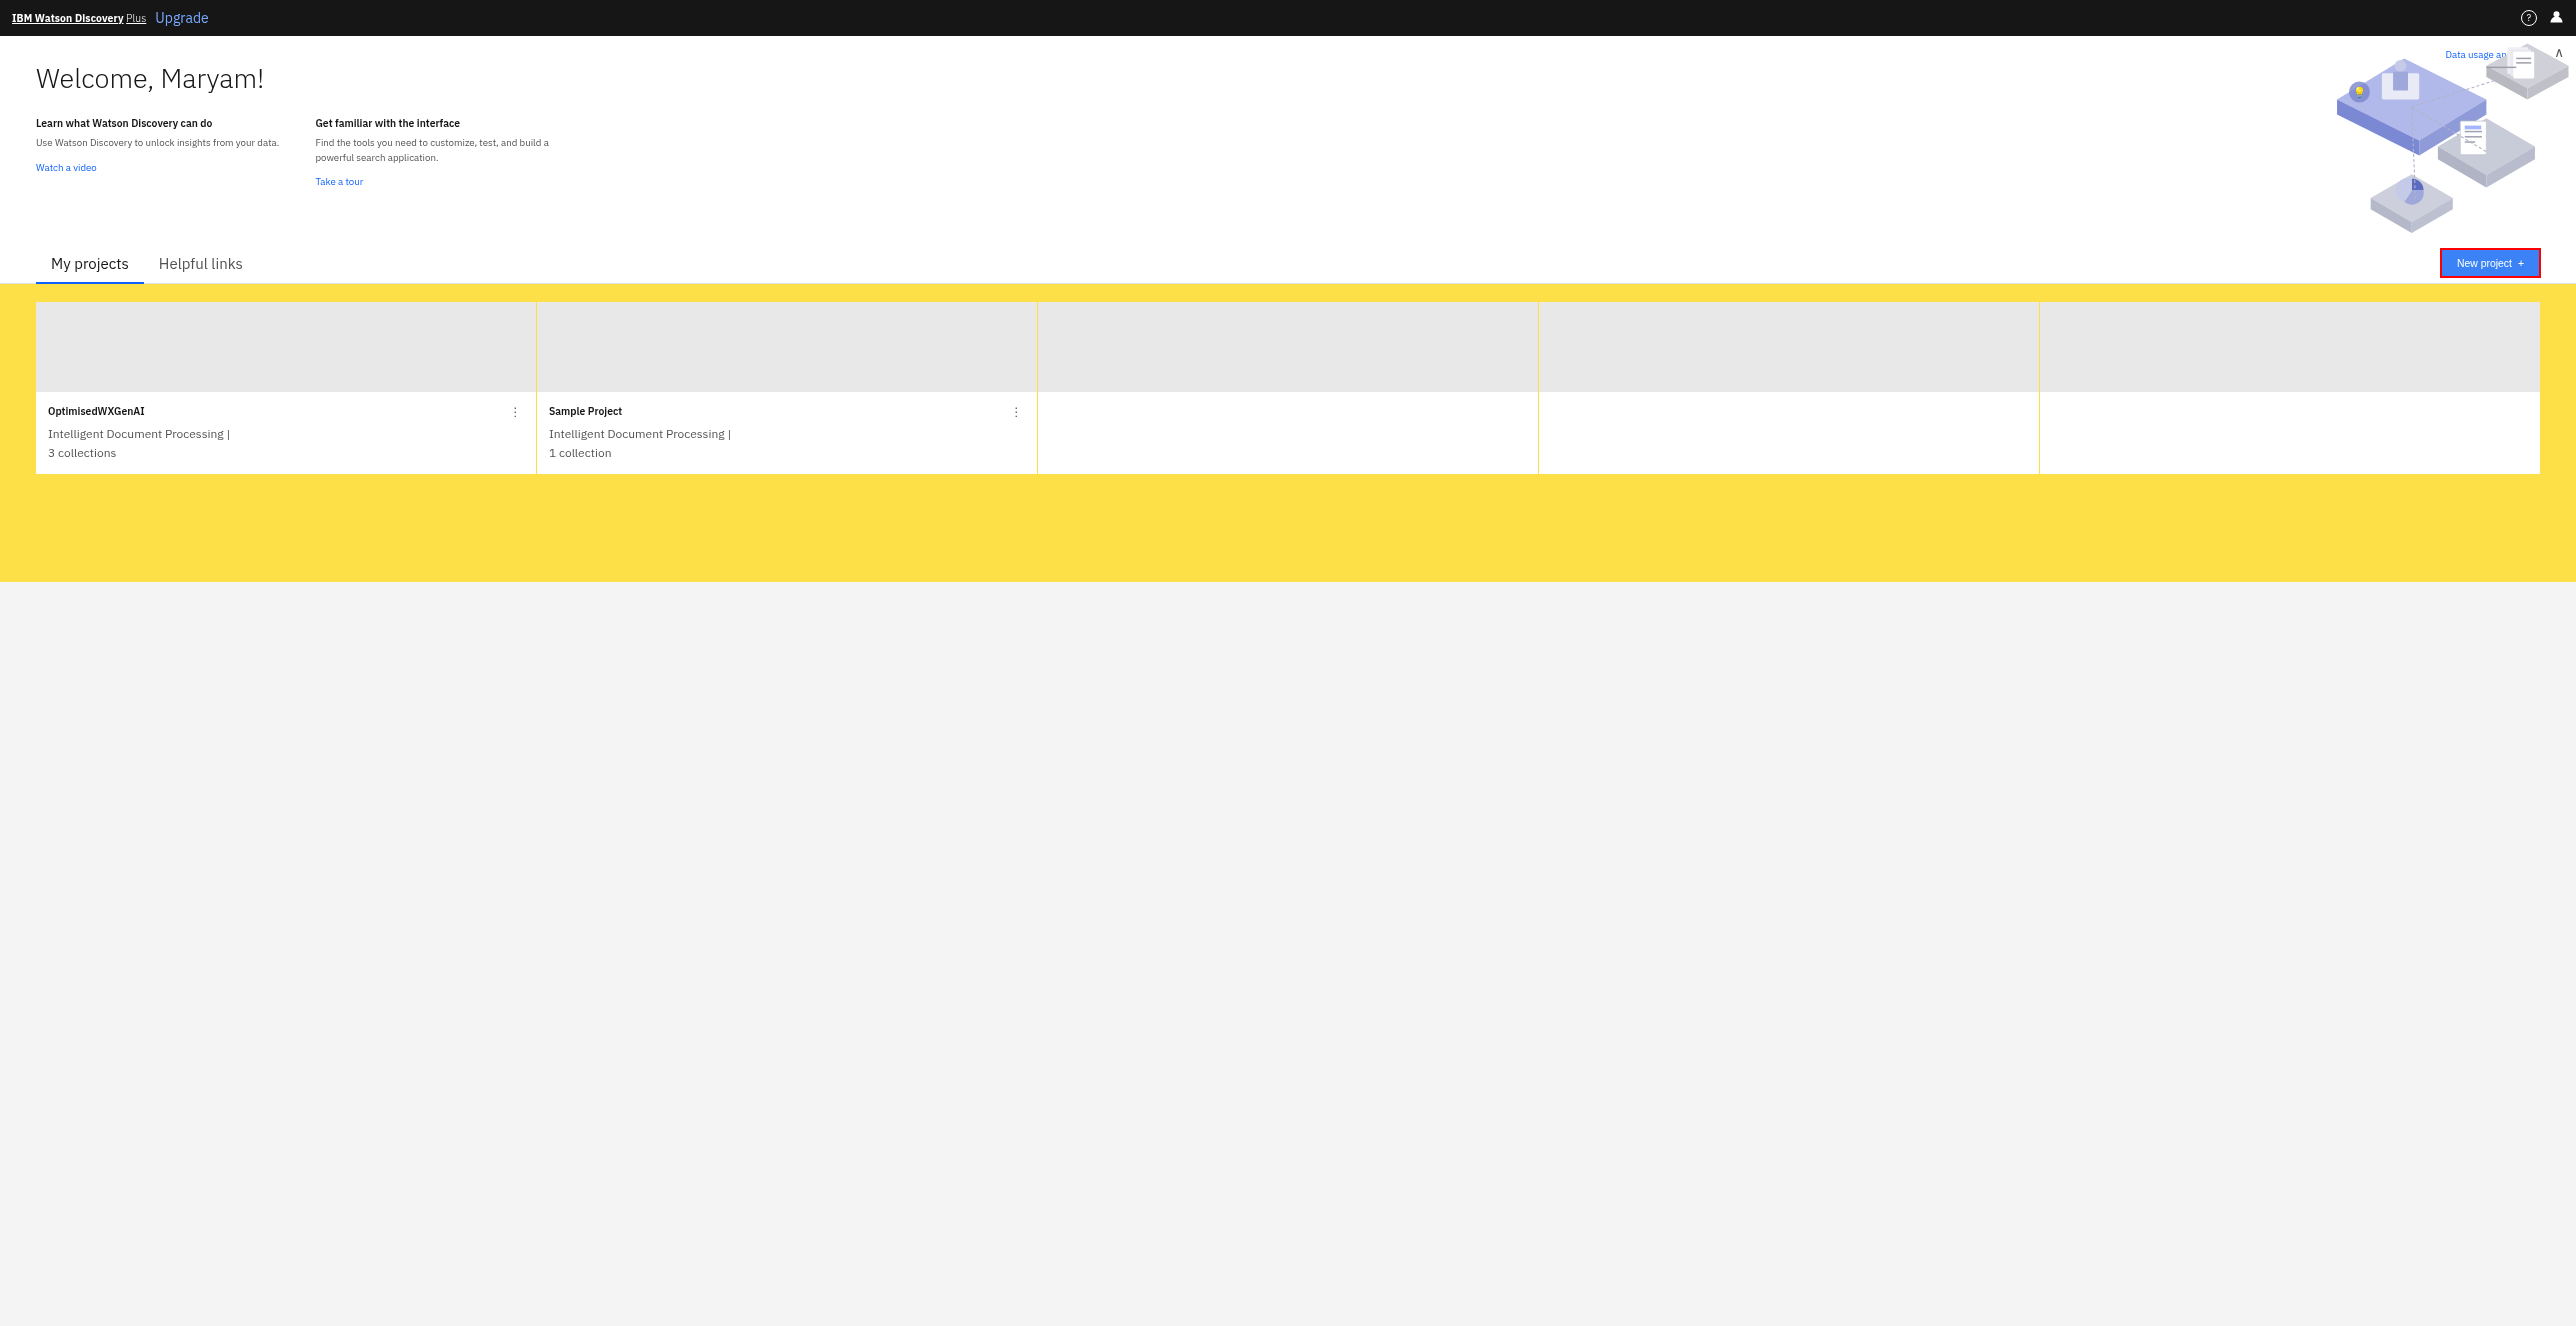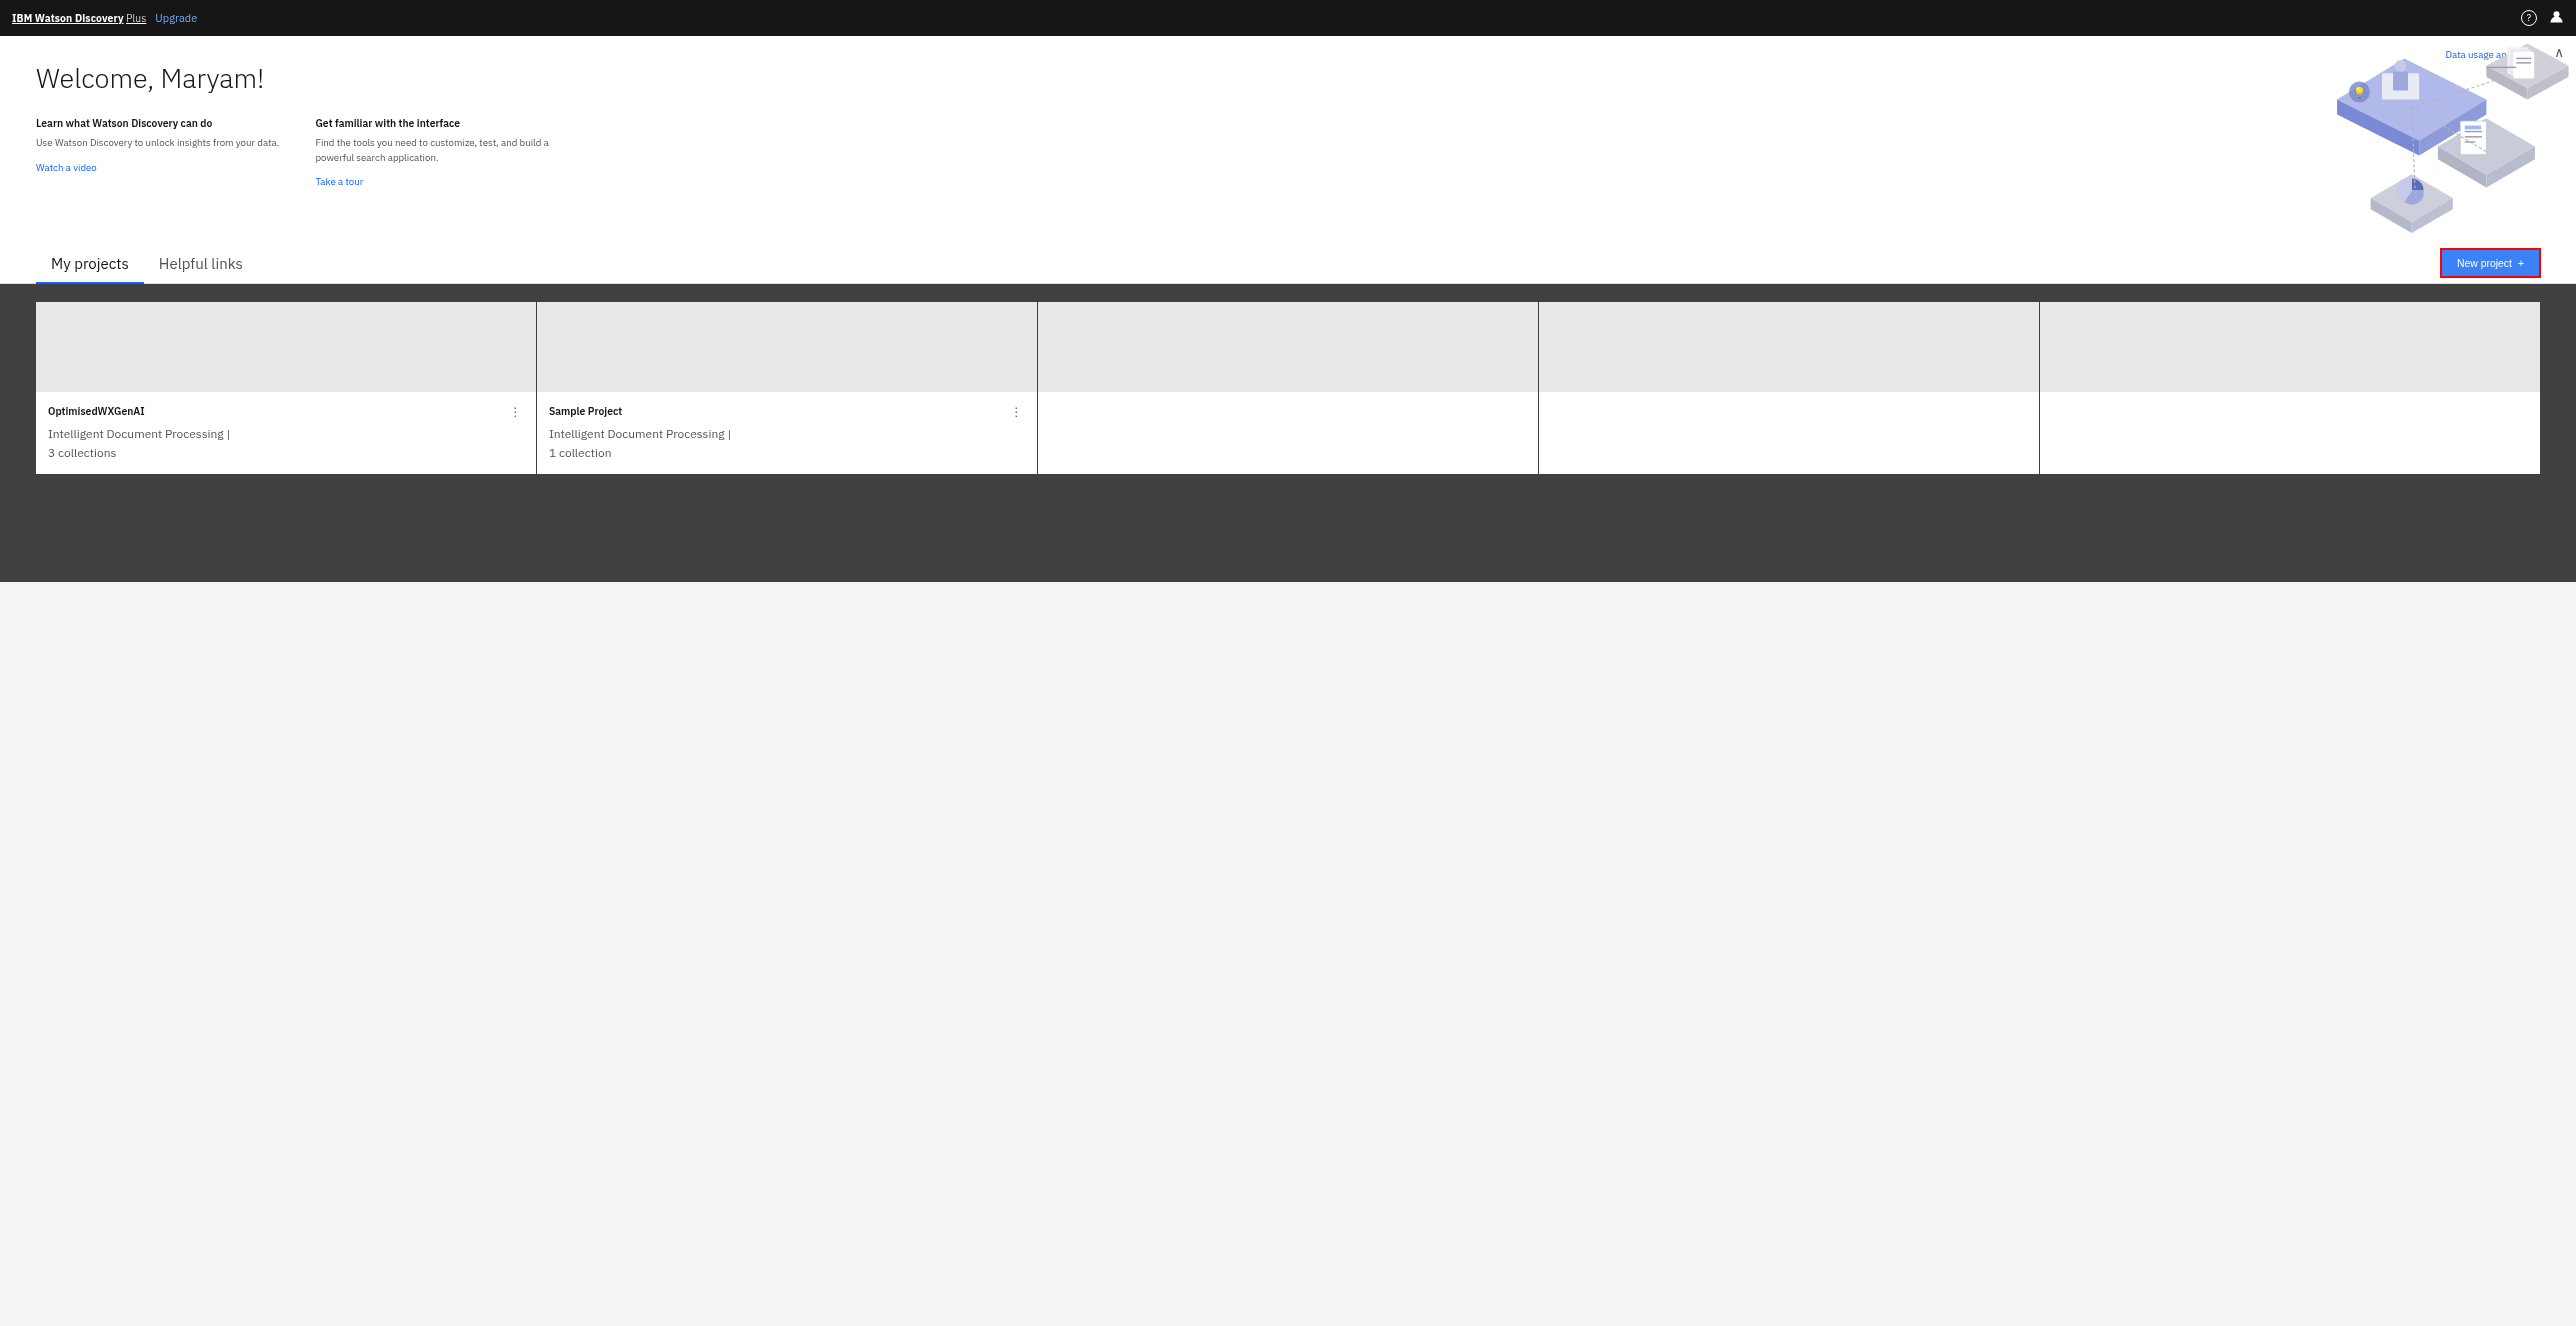--- a/index.html
+++ b/index.html
@@ -11,21 +11,21 @@
       color: #fff;
       height: 36px;
       display: flex;
       align-items: center;
       padding: 0 12px;
       justify-content: space-between;
     }
     .topnav-left { display: flex; align-items: center; gap: 9px; }
     .topnav-brand { font-size: 10.4px; color: #fff; font-weight: 400; letter-spacing: 0.01em; }
     .topnav-brand span { font-weight: 700; text-decoration: underline; }
-    .topnav-upgrade { color: #78a9ff; font-size: 11px; cursor: pointer; text-decoration: none; }
+    .topnav-upgrade { color: #78a9ff; font-size: 14px; cursor: pointer; text-decoration: none; }
     .topnav-right { display: flex; align-items: center; gap: 12px; }
     .topnav-icon { color: #fff; font-size: 13.4px; cursor: pointer; }
 
     
     .hero {
       background: #fff;
       padding: 24px 36px 0 36px;
       position: relative;
       overflow: hidden;
       min-height: 209px;
@@ -95,21 +95,21 @@
       display: flex;
       align-items: center;
       gap: 6px;
       margin-bottom: 6px;
       outline: 1.5px solid #ff0000;
       outline-offset: 0.7px;
     }
 
     
     .projects-section {
-      background: #404040;
+      background: #fde047;
       padding: 18px 36px;
       min-height: 298px;
     }
     .projects-grid {
       display: grid;
       grid-template-columns: repeat(5, 1fr);
       gap: 0.7px;
     }
     .project-card {
       background: #fff;

